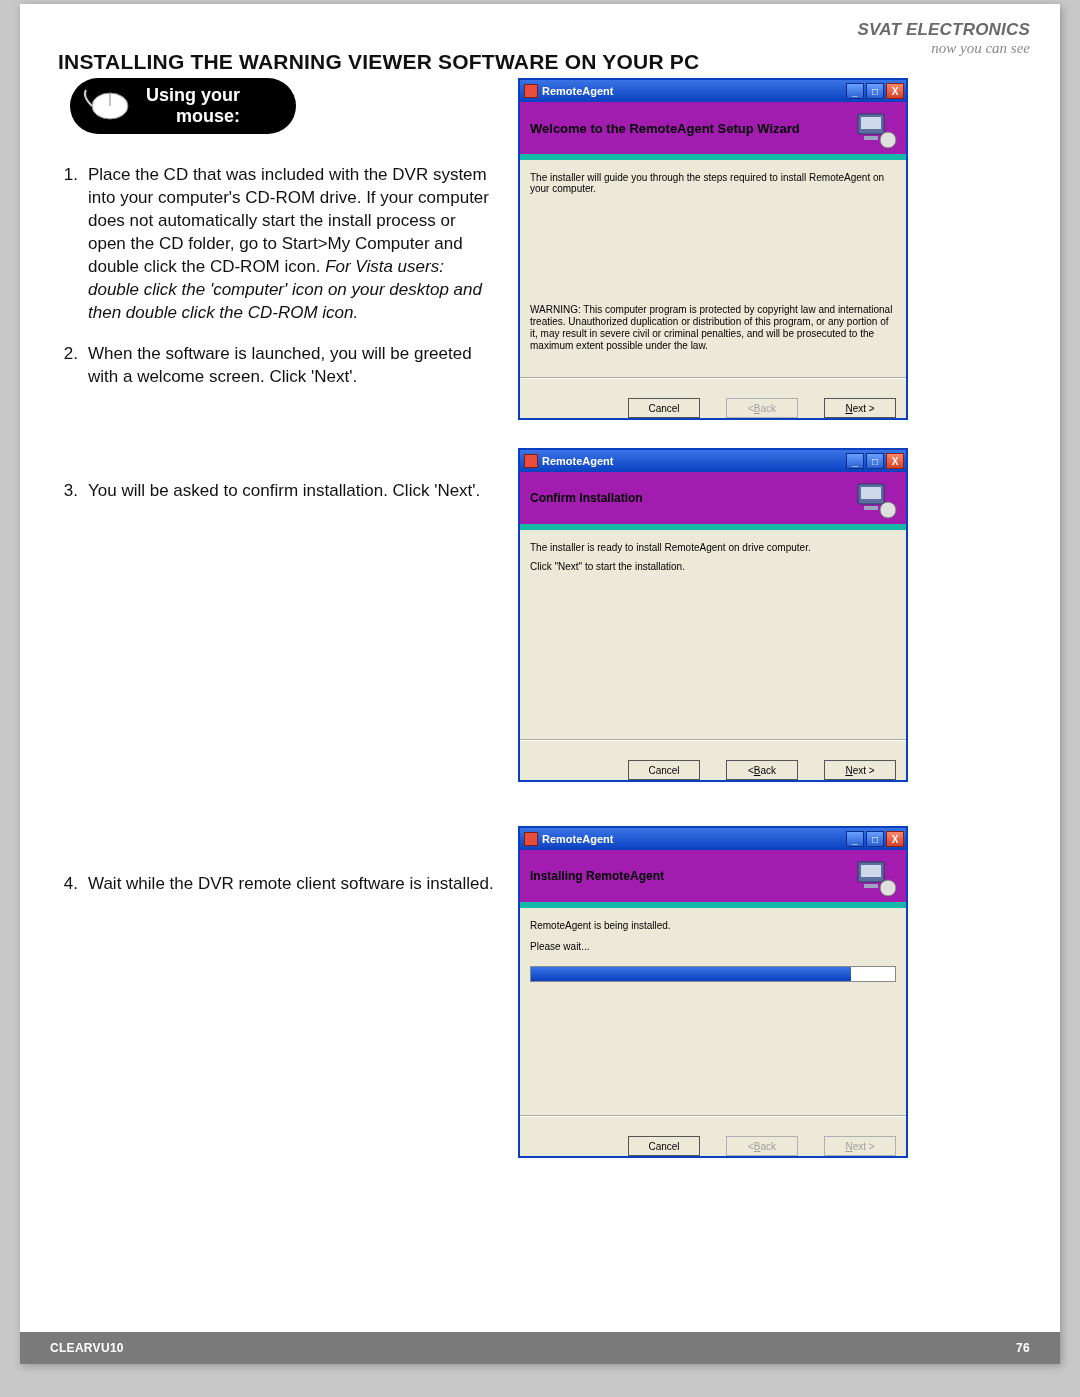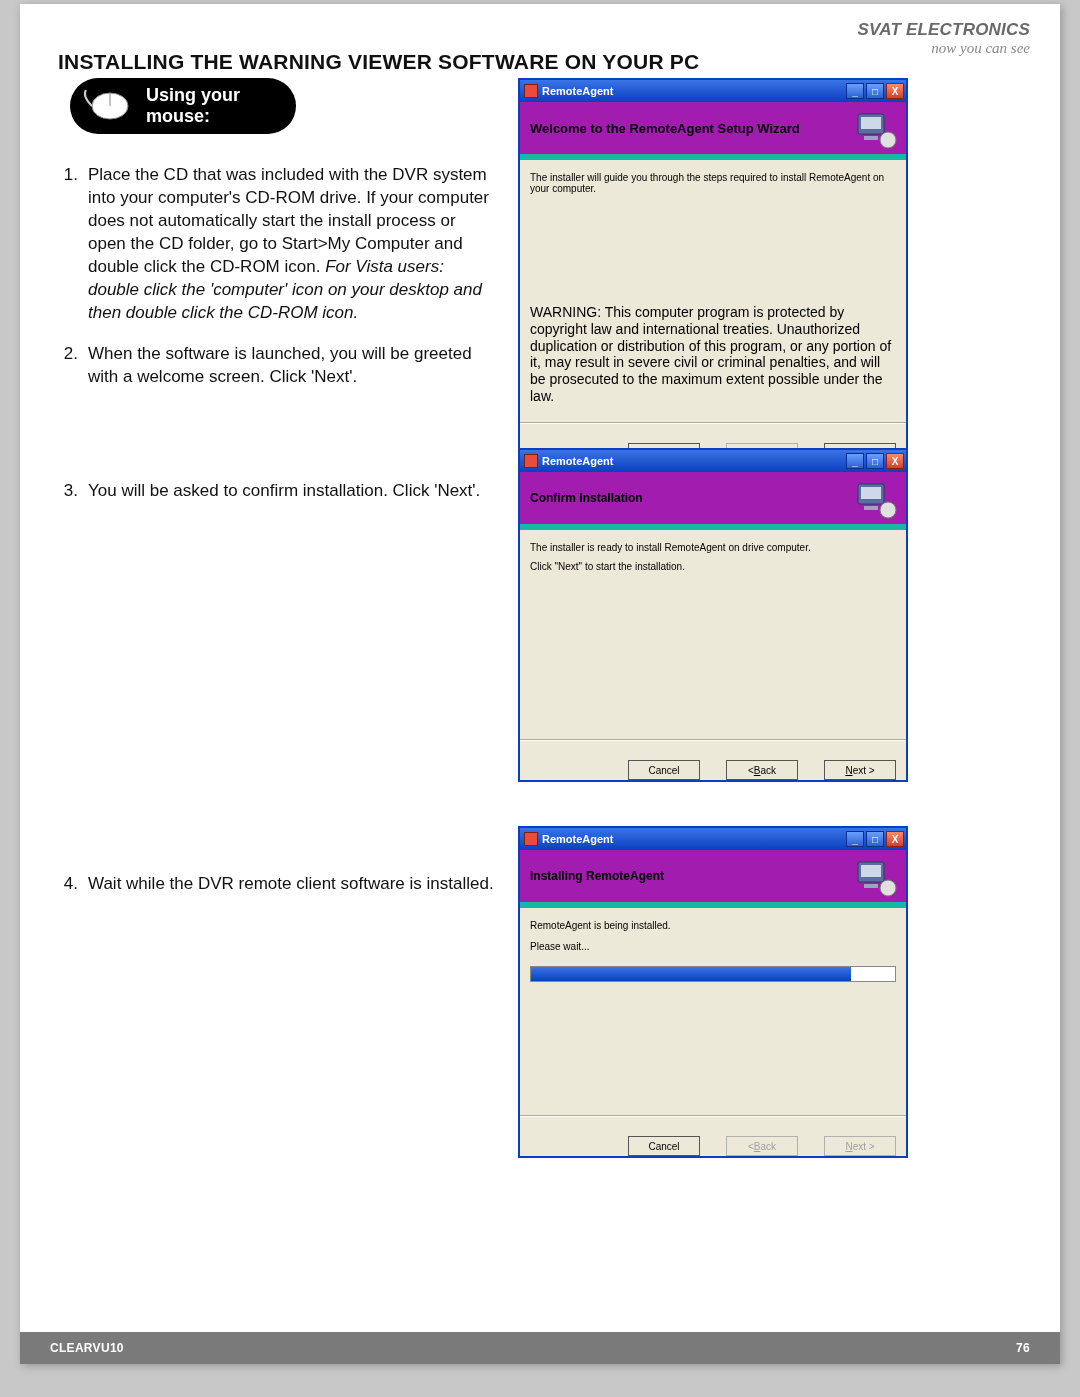--- a/index.html
+++ b/index.html
@@ -47,20 +47,21 @@
   }
   .mouse-badge {
     position: absolute;
     left: 50px; top: 74px;
     width: 226px; height: 56px;
     background: #000;
     border-radius: 28px;
     display: flex;
     align-items: center;
     padding-left: 10px;
+    text-align: right;
   }
   .mouse-svg { flex: 0 0 auto; margin-right: 8px; }
   .mouse-text {
     color: #fff;
     font-size: 18px;
     font-weight: bold;
     line-height: 1.15;
   }
 
   .steps {
@@ -131,21 +132,21 @@
     position: absolute;
     right: 8px; top: 6px;
   }
   .content {
     padding: 12px 10px 10px 10px;
     font-size: 10px;
     color: #000;
     min-height: 150px;
   }
   .content p { margin-bottom: 8px; }
-  .warn { font-size: 14px; color: #000; margin-top: 110px; line-height: 1.2; }
+  .warn { font-size: 10px; color: #000; margin-top: 110px; line-height: 1.2; }
   .progress-wrap {
     margin-top: 14px;
     height: 16px;
     border: 1px solid #888;
     background: #fff;
     position: relative;
   }
   .progress-fill {
     position: absolute; left: 0; top: 0; bottom: 0;
     background: linear-gradient(#3a74e6, #0a3fbf);

